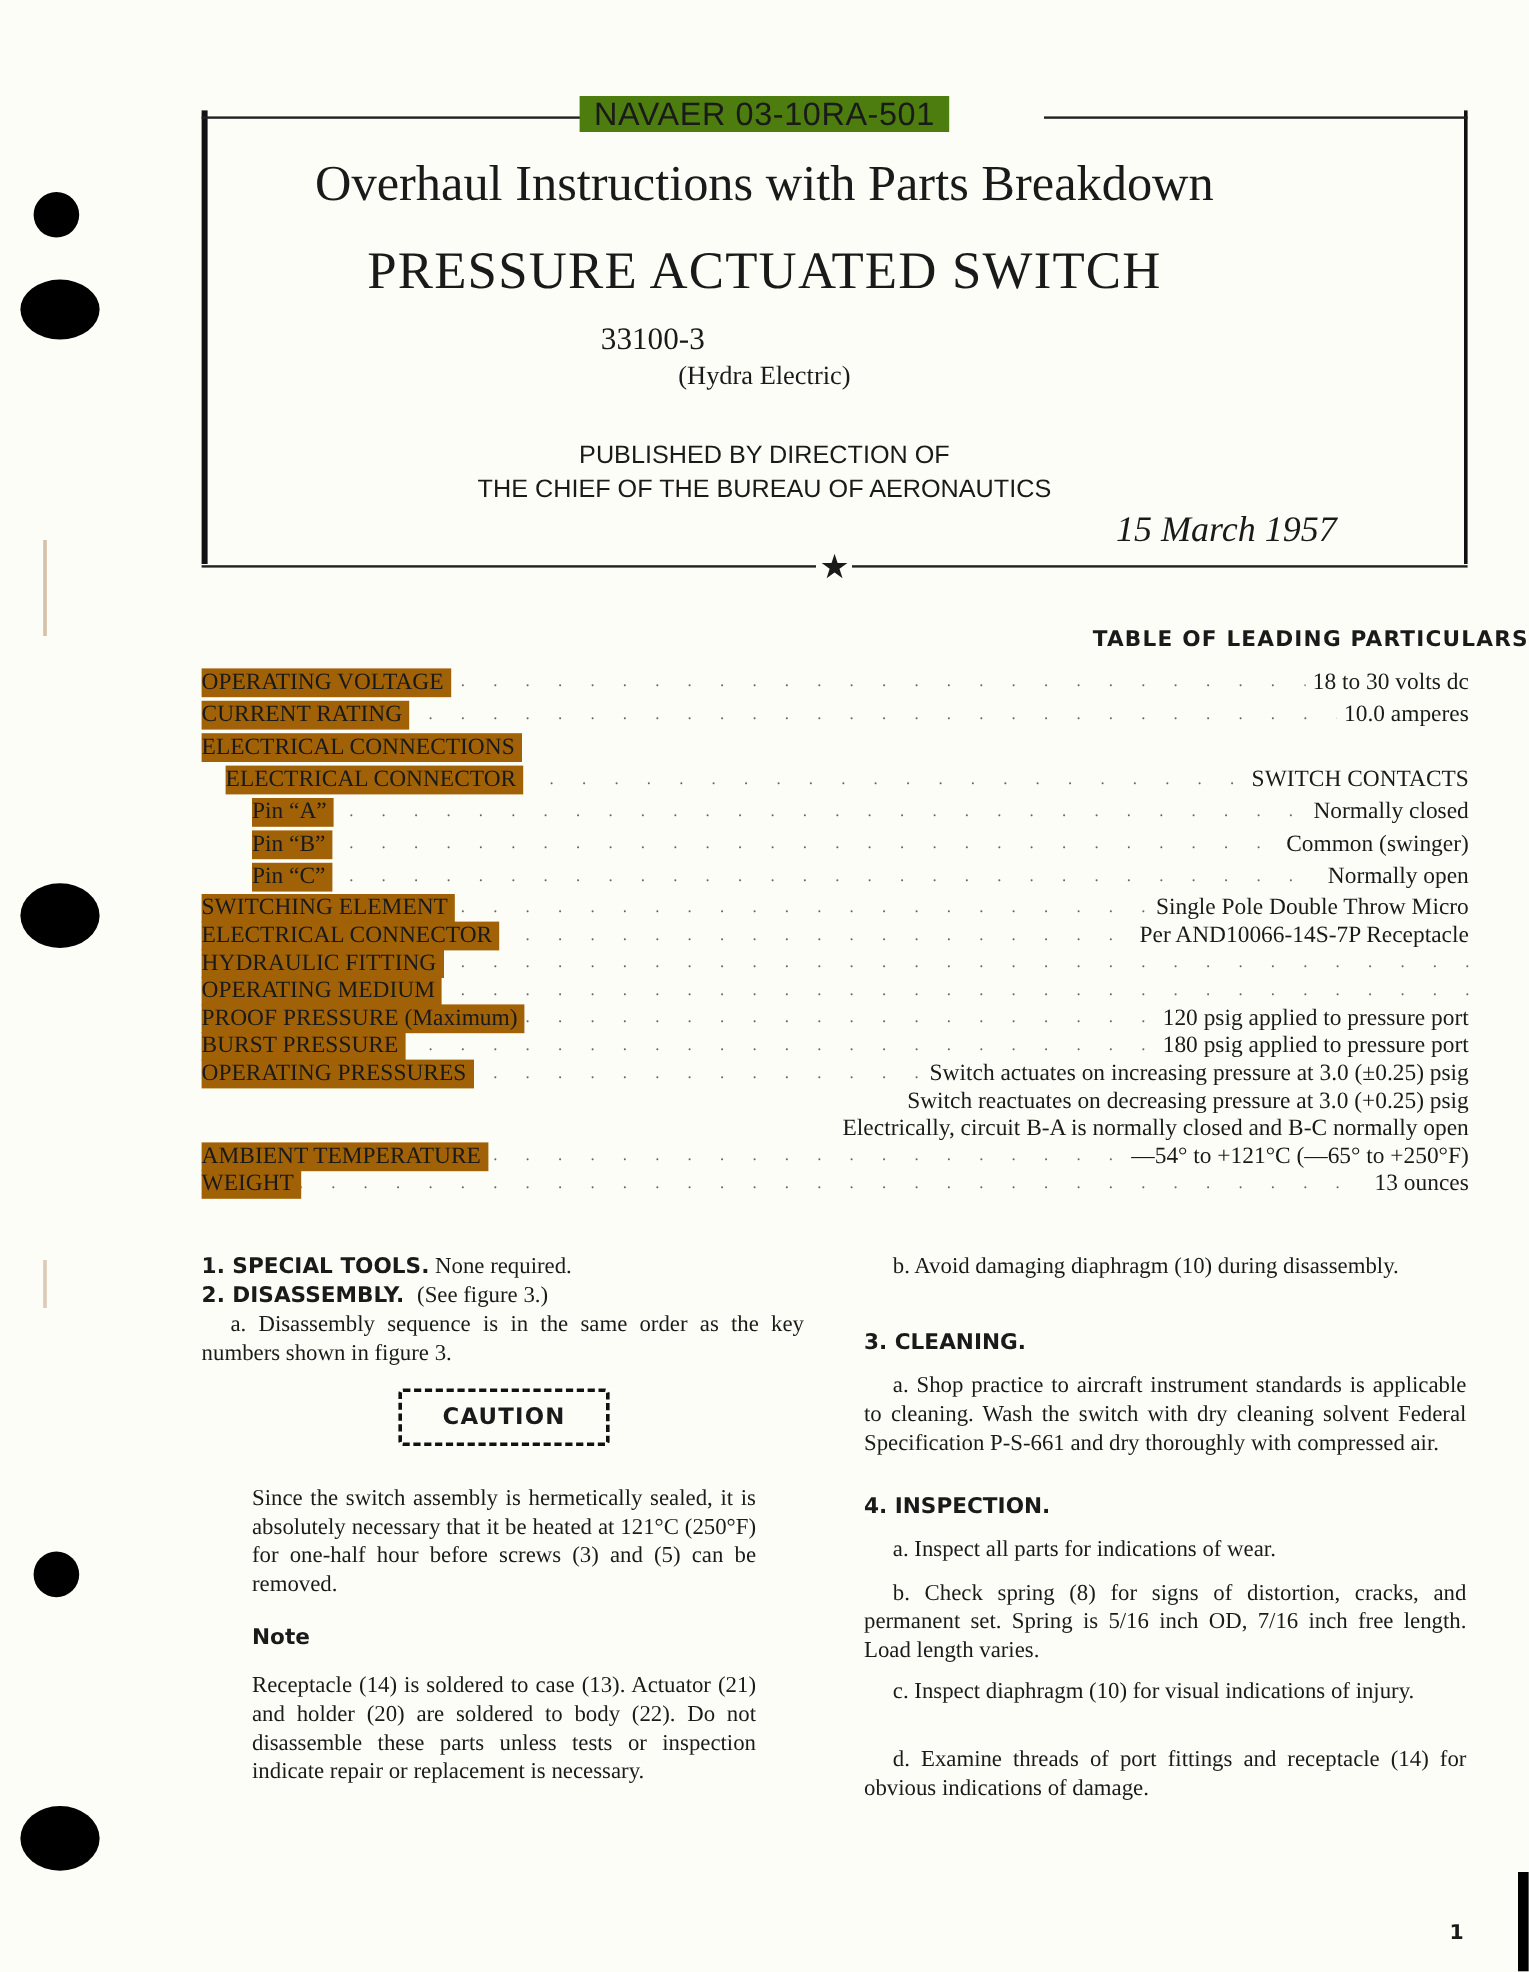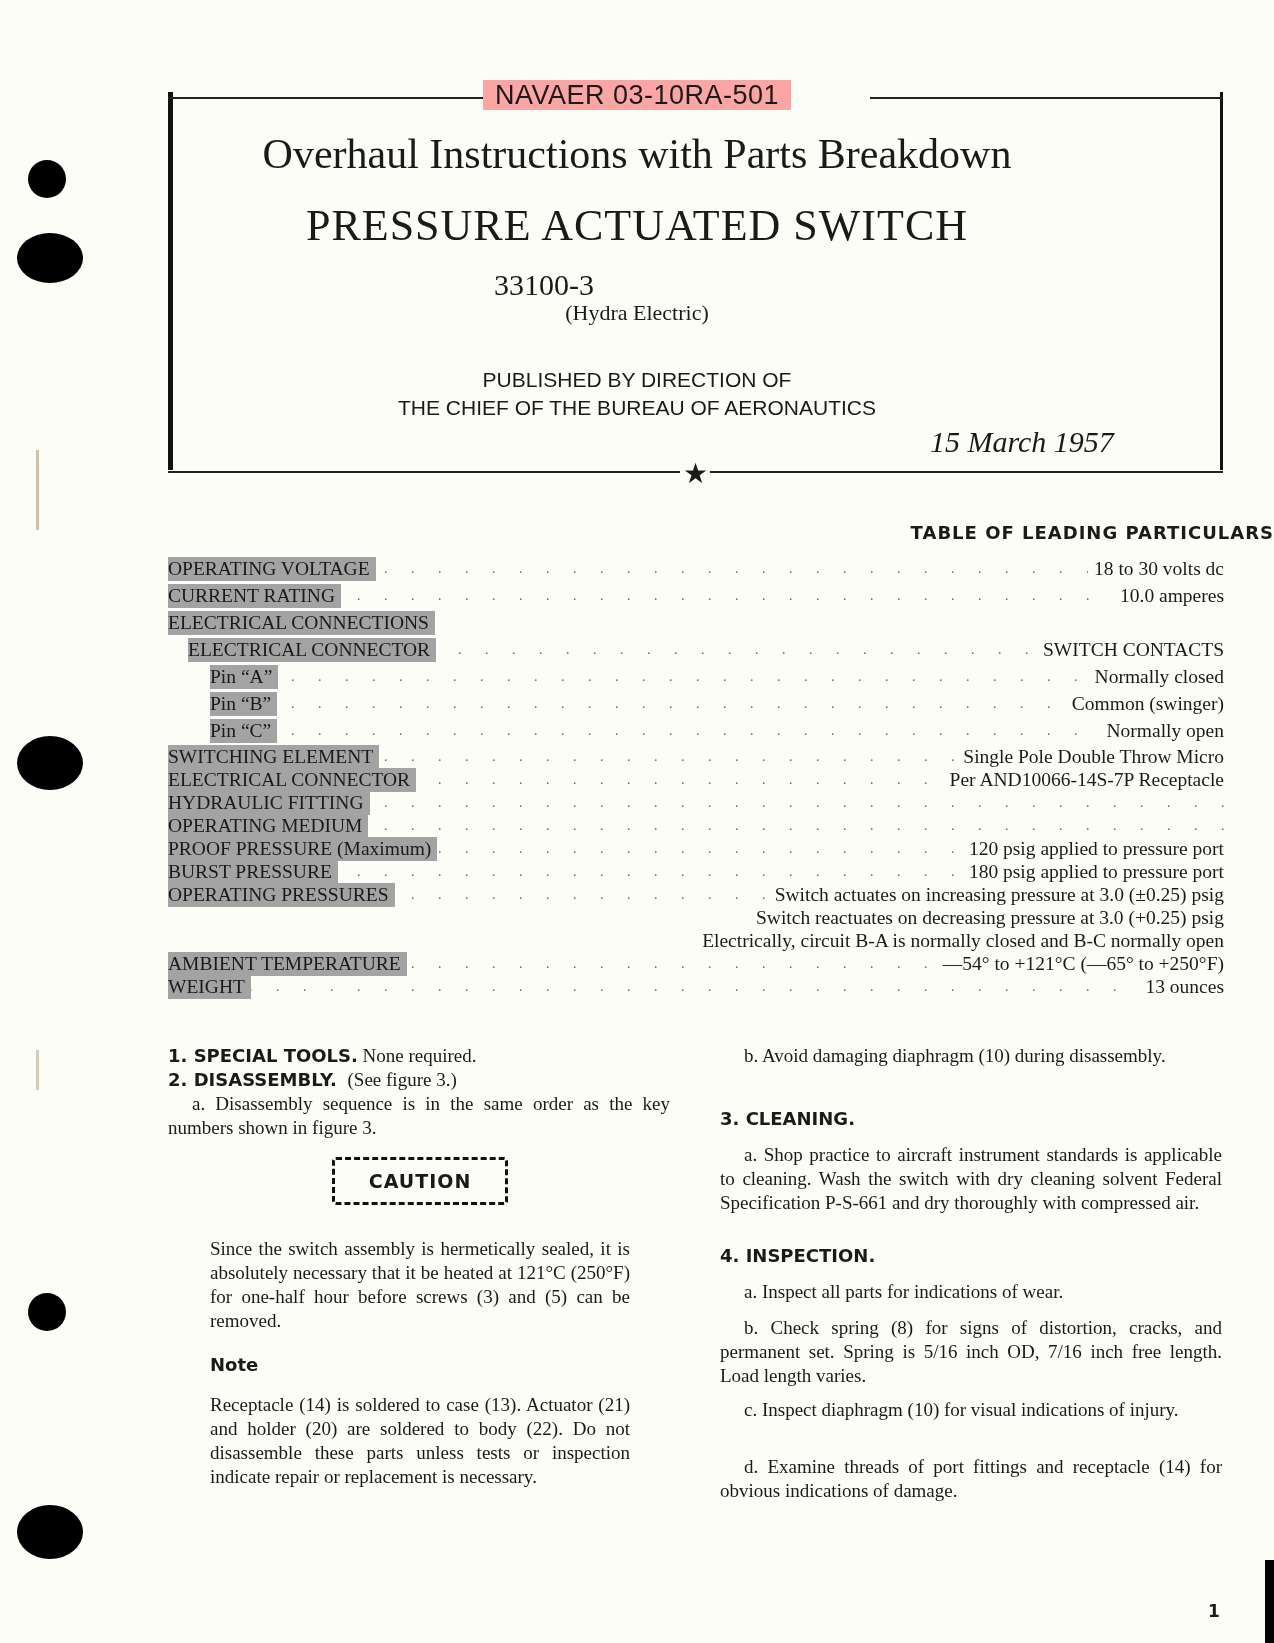--- a/index.html
+++ b/index.html
@@ -12,35 +12,35 @@
   
   .hole { position: absolute; background: #000; border-radius: 50%; }
   
   .hbox-left { left: 168px; top: 92px; width: 5px; height: 378px; background: #111; }
   .hbox-right { left: 1220px; top: 92px; width: 3px; height: 378px; background: #111; }
   .hline { height: 2px; background: #222; }
   .navaer {
     left: 0; width: 1274px; top: 80px; text-align: center;
     font-family: "Liberation Sans", "DejaVu Sans", sans-serif; font-size: 27px; letter-spacing: 0.5px;
   }
-  .navaer span { background: #fca5a5; padding: 0 12px; }
+  .navaer span { background: #4d7c0f; padding: 0 12px; }
   .title1 { left: 0; width: 1274px; top: 130px; text-align: center; font-size: 42px; }
   .title2 { left: 0; width: 1274px; top: 200px; text-align: center; font-size: 44px; letter-spacing: 1px; }
-  .partno { left: 0; width: 1088px; top: 268px; text-align: center; font-size: 30px; }
+  .partno { left: 0; width: 1088px; top: 268px; text-align: center; font-size: 26px; }
   .maker { left: 0; width: 1274px; top: 300px; text-align: center; font-size: 22px; }
   .pub { left: 0; width: 1274px; text-align: center; font-family: "Liberation Sans", "DejaVu Sans", sans-serif; font-size: 21px; }
   .date { left: 930px; top: 425px; font-size: 30px; font-style: italic; }
   .star { left: 683px; top: 460px; font-size: 28px; line-height: 1; }
   
   .tlp-title {
     left: 0; width: 1274px; top: 522px; text-align: right;
     font-family: "DejaVu Sans", sans-serif; font-weight: bold; font-size: 18px; letter-spacing: 1px;
   }
   .row { position: absolute; left: 168px; width: 1056px; height: 24px; font-size: 19.5px; line-height: 24px; }
-  .row .lab { position: absolute; left: 0; top: 0; white-space: nowrap; background: #a3a3a3; padding-right: 6px; z-index: 2; }
+  .row .lab { position: absolute; left: 0; top: 0; white-space: nowrap; background: #a16207; padding-right: 6px; z-index: 2; }
   .row .dots {
     position: absolute; left: 0; right: 0; top: 0; height: 24px; overflow: hidden; white-space: nowrap;
     color: #666; letter-spacing: 10px; font-size: 14px; z-index: 1;
   }
   .row .val { position: absolute; right: 0; top: 0; white-space: nowrap; background: #fdfdf7; padding-left: 6px; z-index: 2; }
   .row.cont .val { background: transparent; }
   
   .body-text { font-family: "Liberation Serif", "DejaVu Serif", serif; font-size: 19px; line-height: 24px; text-align: justify; }
   .sect { font-family: "DejaVu Sans", sans-serif; font-weight: bold; font-size: 18px; }
   .para { position: absolute; }

